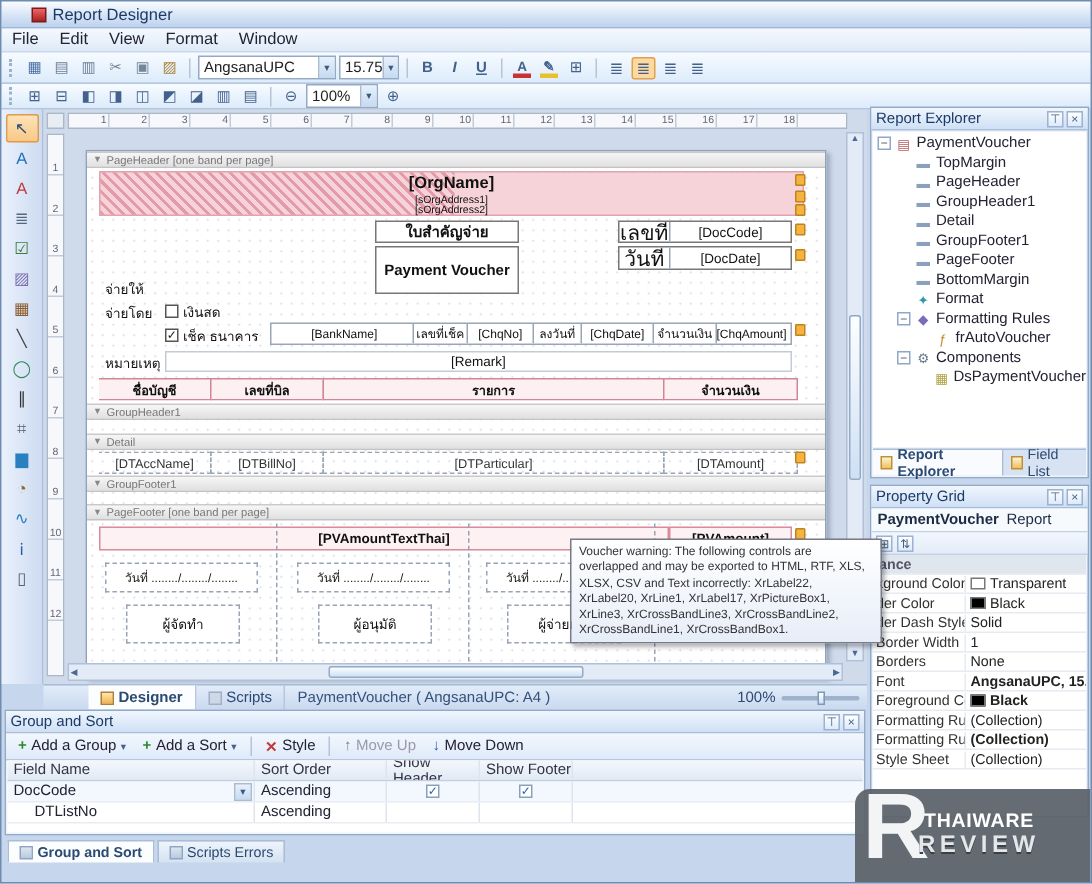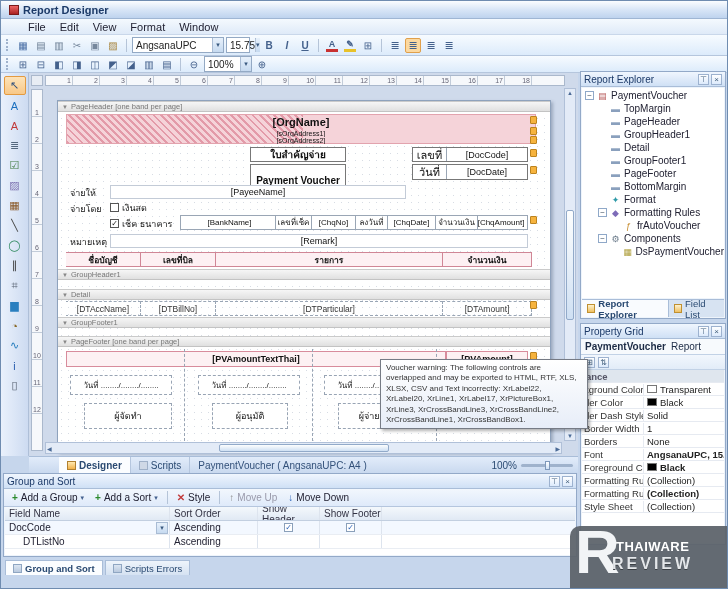--- a/index.html
+++ b/index.html
@@ -1,32 +1,32 @@
 <!DOCTYPE html>
 <html><head>
 <meta charset="utf-8">
 <style>
   *{margin:0;padding:0;box-sizing:border-box;font-family:"Liberation Sans",sans-serif}
   body{background:#9fb4cf}
   .window{position:relative;width:728px;height:589px;background:#c6d6ec;overflow:hidden;border:1px solid #6f8cb0;font-size:11px;color:#1c2b45}
   
-  .titlebar{position:absolute;left:0;top:0;right:0;height:18px;background:linear-gradient(#fbfdff,#d6e4f6 55%,#bed3ee);display:flex;align-items:center;padding-left:8px;font-weight:bold;color:#1c3a68;border-bottom:1px solid #9fb6d4}
+  .titlebar{position:absolute;left:0;top:0;right:0;height:18px;background:linear-gradient(#fbfdff,#d6e4f6 55%,#bed3ee);display:flex;align-items:center;padding-left:20px;font-weight:normal;color:#1c3a68;border-bottom:1px solid #9fb6d4}
   .app-icon{width:10px;height:10px;background:linear-gradient(#e66,#a22);border:1px solid #7a1a1a;margin-right:4px}
-  .menubar{position:absolute;left:0;top:18px;right:0;height:16px;background:linear-gradient(#f4f9fe,#dfeaf8);display:flex;align-items:center;padding-left:20px;color:#223;border-bottom:1px solid #c9d7ea}
+  .menubar{position:absolute;left:0;top:18px;right:0;height:16px;background:linear-gradient(#f4f9fe,#dfeaf8);display:flex;padding-left:0;color:#223;border-bottom:1px solid #c9d7ea}
   .menu-item{padding:1px 7px}
   .toolbar{position:absolute;left:0;right:0;display:flex;align-items:center;gap:2px;background:linear-gradient(#f7fbff,#dcebfb);border-bottom:1px solid #b5c6dd;padding-left:4px}
   .tb1{top:34px;height:21px}
   .tb2{top:55px;height:17px}
   .grip{width:4px;height:12px;border-left:2px dotted #9fb2cc;margin:0 3px 0 1px}
   .ticon{position:relative;width:16px;height:15px;display:inline-flex;align-items:center;justify-content:center;font-size:10px;border-radius:2px;color:#44618c}
   .ticon.active{background:#fcd9a0;border:1px solid #e0a04c}
   .sep{width:1px;height:13px;background:#b5c4d8;margin:0 3px}
   .combo{height:16px;background:#fff;border:1px solid #93a9c4;display:inline-flex;align-items:center;font-size:10px;padding-left:3px;color:#222}
   .combo .arr{margin-left:auto;width:11px;height:100%;background:linear-gradient(#e8f1fb,#c6daf0);border-left:1px solid #a9bcd4;font-size:7px;display:flex;align-items:center;justify-content:center;color:#3a5a80}
-  .font-combo{width:92px}.size-combo{width:24px}.zoom-combo{width:48px}
+  .font-combo{width:92px}.size-combo{width:40px}.zoom-combo{width:48px}
   .biu{font-size:10px;font-weight:bold}
   .fc-a{font-size:9px;font-weight:bold;line-height:8px;margin-bottom:3px}
   .fc-bar{position:absolute;bottom:1px;left:2px;right:2px;height:3px;background:#c93232}
   .fc-bar.yellow{background:#e8c22a}
   .align-glyph{font-size:11px}
   
   .toolbox{position:absolute;left:0;top:72px;width:28px;height:383px;background:linear-gradient(90deg,#eaf1fc,#cddbf1);border-right:1px solid #aebfd8;display:flex;flex-direction:column;align-items:center;padding-top:3px;gap:1px}
   .tool{width:22px;height:19px;display:flex;align-items:center;justify-content:center;font-size:11px;border-radius:2px}
   .tool.sel{background:linear-gradient(#fde3b8,#f8c888);border:1px solid #e39a40}
   
@@ -43,21 +43,21 @@
   .box{border:1px solid #9aa6b5;background:#fff}
   .lightbox{border:1px solid #c3cbd7;background:#fff}
   .pinkbox{border:1px solid #d88c9c;background:#fdf1f3}
   .dash{border:1px dashed #98a4b4;background:#fff}
   .plab{font-size:9px;justify-content:flex-start}
   .orgblock{position:absolute;background:#f5d3d9;border:1px solid #e2a3ae}
   .hatch{position:absolute;background:repeating-linear-gradient(45deg,rgba(205,85,110,.45) 0 2px,rgba(205,85,110,0) 2px 5px)}
   .lock{position:absolute;width:7px;height:8px;background:#f6b33e;border:1px solid #bd841f;border-radius:1px;z-index:3}
   .cb{width:9px;height:9px;border:1px solid #555;background:#fff;display:inline-flex;align-items:center;justify-content:center;font-size:8px;line-height:8px;color:#222}
   .docbox{padding:0}
-  .doclabel{width:34px;height:100%;border-right:1px solid #9aa6b5;display:flex;align-items:center;justify-content:center;font-size:11px}
+  .doclabel{width:34px;height:100%;border-right:1px solid #9aa6b5;display:flex;align-items:center;justify-content:center;font-size:14px}
   .docval{flex:1;display:flex;align-items:center;justify-content:center;font-size:9px}
   .chqstrip{display:flex;border:1px solid #9aa6b5;background:#fff}
   .chqcell{border-right:1px solid #9aa6b5;display:flex;align-items:center;justify-content:center;font-size:8px;height:100%;overflow:hidden}
   .chqcell:last-child{border-right:none}
   .rowflex{display:flex;align-items:center;justify-content:flex-start}
   .pcell{border:1px solid #d08696;margin-left:-1px;background:#fdf0f3;font-weight:bold;font-size:8.5px;display:flex;align-items:center;justify-content:center;height:100%}
   .dcell{border:1px dashed #9aa6b5;margin-left:-1px;font-size:8.5px;color:#333;display:flex;align-items:center;justify-content:center;height:100%}
   .cbline{position:absolute;width:0;border-left:1px dashed #98a4b4;top:248px;height:92px}
   .sigdate{font-size:8px}
   .siglab{font-size:9px}
@@ -290,21 +290,20 @@
         <span class="doclabel">เลขที่</span>
         <span class="docval">[DocCode]</span>
       </span>
       <span class="ctl box" style="left:192px;top:63px;width:96px;height:32px;font-weight:bold;font-size:10px;border-color:#777">Payment Voucher</span>
       <span class="ctl box docbox" style="left:354px;top:63px;width:116px;height:16px;border-color:#777">
         <span class="doclabel">วันที่</span>
         <span class="docval">[DocDate]</span>
       </span>
 
       <span class="ctl plab" style="left:12px;top:85px;width:38px;height:13px">จ่ายให้</span>
-      <span class="ctl lightbox" style="left:52px;top:84px;width:296px;height:14px;font-size:9px">[PayeeName]</span>
 
       <span class="ctl plab" style="left:12px;top:101px;width:38px;height:13px">จ่ายโดย</span>
       <span class="ctl rowflex" style="left:52px;top:100px;width:90px;height:13px;gap:3px;font-size:9px">
         <span class="cb"></span>
         <span>เงินสด</span>
       </span>
 
       <span class="ctl rowflex" style="left:52px;top:116px;width:68px;height:13px;gap:3px;font-size:9px">
         <span class="cb">
             <span>✓</span>
@@ -362,21 +361,21 @@
 
       <span class="lock" style="left:472px;top:15px"></span>
       <span class="lock" style="left:472px;top:26px"></span>
       <span class="lock" style="left:472px;top:35px"></span>
       <span class="lock" style="left:472px;top:48px"></span>
       <span class="lock" style="left:472px;top:65px"></span>
       <span class="lock" style="left:472px;top:115px"></span>
       <span class="lock" style="left:472px;top:200px"></span>
       <span class="lock" style="left:472px;top:251px"></span>
     <span class="ctl dash sigdate" style="left: 12px; top: 274px; width: 102px; height: 20px;">วันที่ ......../......../........</span>
-        <span class="ctl dash siglab" style="left: 26px; top: 302px; width: 88px; height: 26px;">ผู้จัดทำ</span>
+        <span class="ctl dash siglab" style="left: 26px; top: 302px; width: 76px; height: 26px;">ผู้จัดทำ</span>
         <span class="ctl dash sigdate" style="left: 140px; top: 274px; width: 102px; height: 20px;">วันที่ ......../......../........</span>
         <span class="ctl dash siglab" style="left: 154px; top: 302px; width: 76px; height: 26px;">ผู้อนุมัติ</span>
         <span class="ctl dash sigdate" style="left: 266px; top: 274px; width: 102px; height: 20px;">วันที่ ......../......../........</span>
         <span class="ctl dash siglab" style="left: 280px; top: 302px; width: 76px; height: 26px;">ผู้จ่ายเงิน</span>
         <span class="cbline" style="left: 126px;"></span>
         <span class="cbline" style="left: 254px;"></span>
         <span class="cbline" style="left: 378px;"></span>
       </div>
 
     <div class="vscroll">

